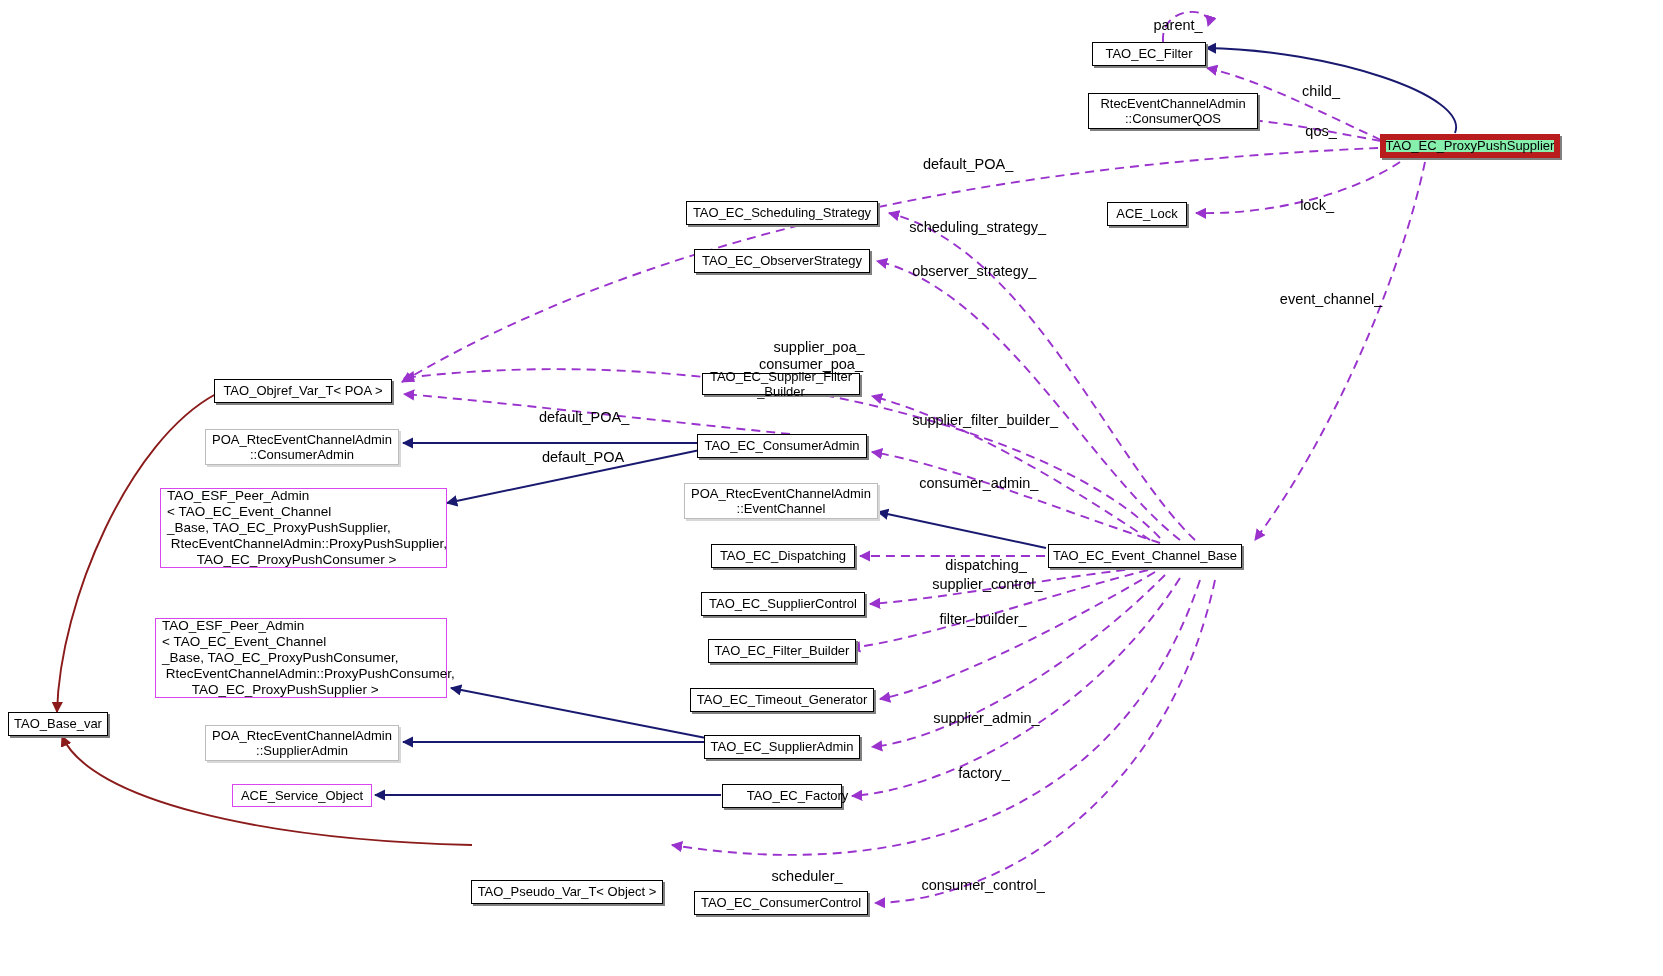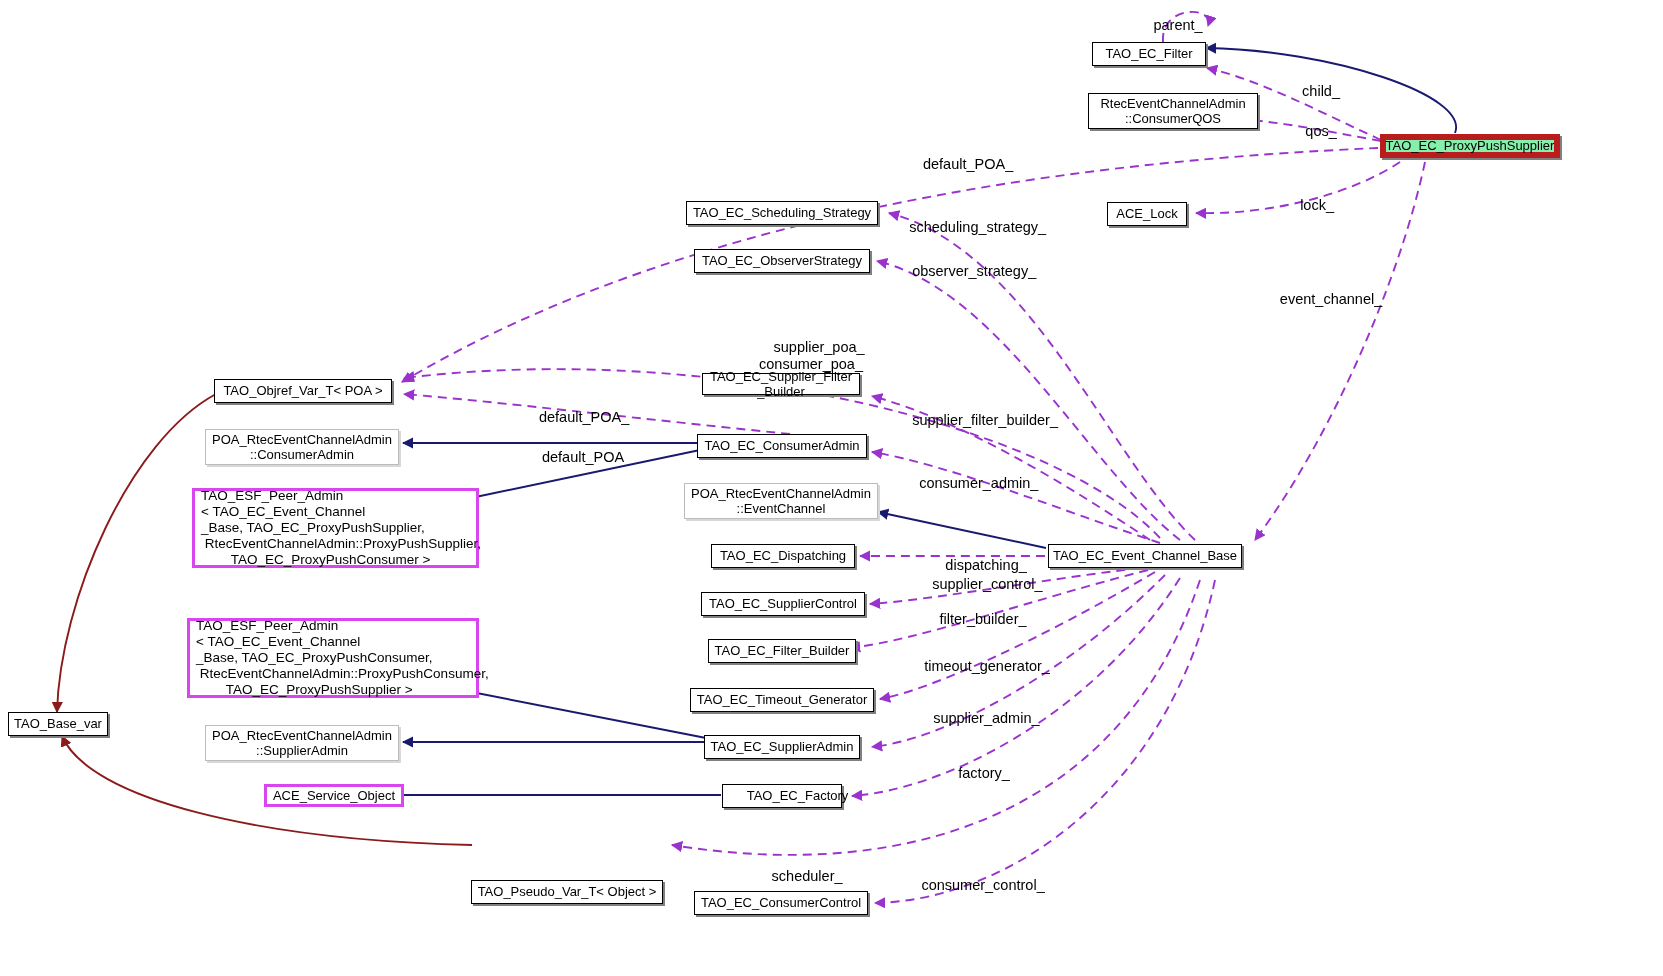--- a/index.html
+++ b/index.html
@@ -39,23 +39,22 @@
   }
   
   .node.shadow {
     box-shadow: 2px 2px 0 0 #808080;
   }
   .node.grey-border {
     border: 1px solid #bcbcbc;
     box-shadow: 2px 2px 0 0 #d8d8d8;
   }
   .node.red-border {
-    border: 3px solid #d946ef;
+    border: 1px solid #d946ef;
     box-shadow: none;
-    margin-left: 32px;
   }
   .node.current {
     background: #86efac;
     border: 6px solid #b91c1c;
     box-shadow: 2px 2px 0 0 #808080;
   }
   .node.multiline {
     white-space: pre;
     line-height: 1.18;
   }
@@ -331,23 +330,20 @@
   </div>
 
   <div class="edge-label" style="left:916px; top:559px; width:120px;">
     <span>supplier_control_</span>
   </div>
 
   <div class="edge-label" style="left:920px; top:594px; width:110px;">
     <span>filter_builder_</span>
   </div>
 
-  <div class="edge-label" style="left:908px; top:641px; width:130px;">
-    <span>timeout_generator_</span>
-  </div>
 
   <div class="edge-label" style="left:917px; top:693px; width:120px;">
     <span>supplier_admin_</span>
   </div>
 
   <div class="edge-label" style="left:936px; top:748px; width:80px;">
     <span>factory_</span>
   </div>
 
   <div class="edge-label" style="left:749px; top:851px; width:100px;">

